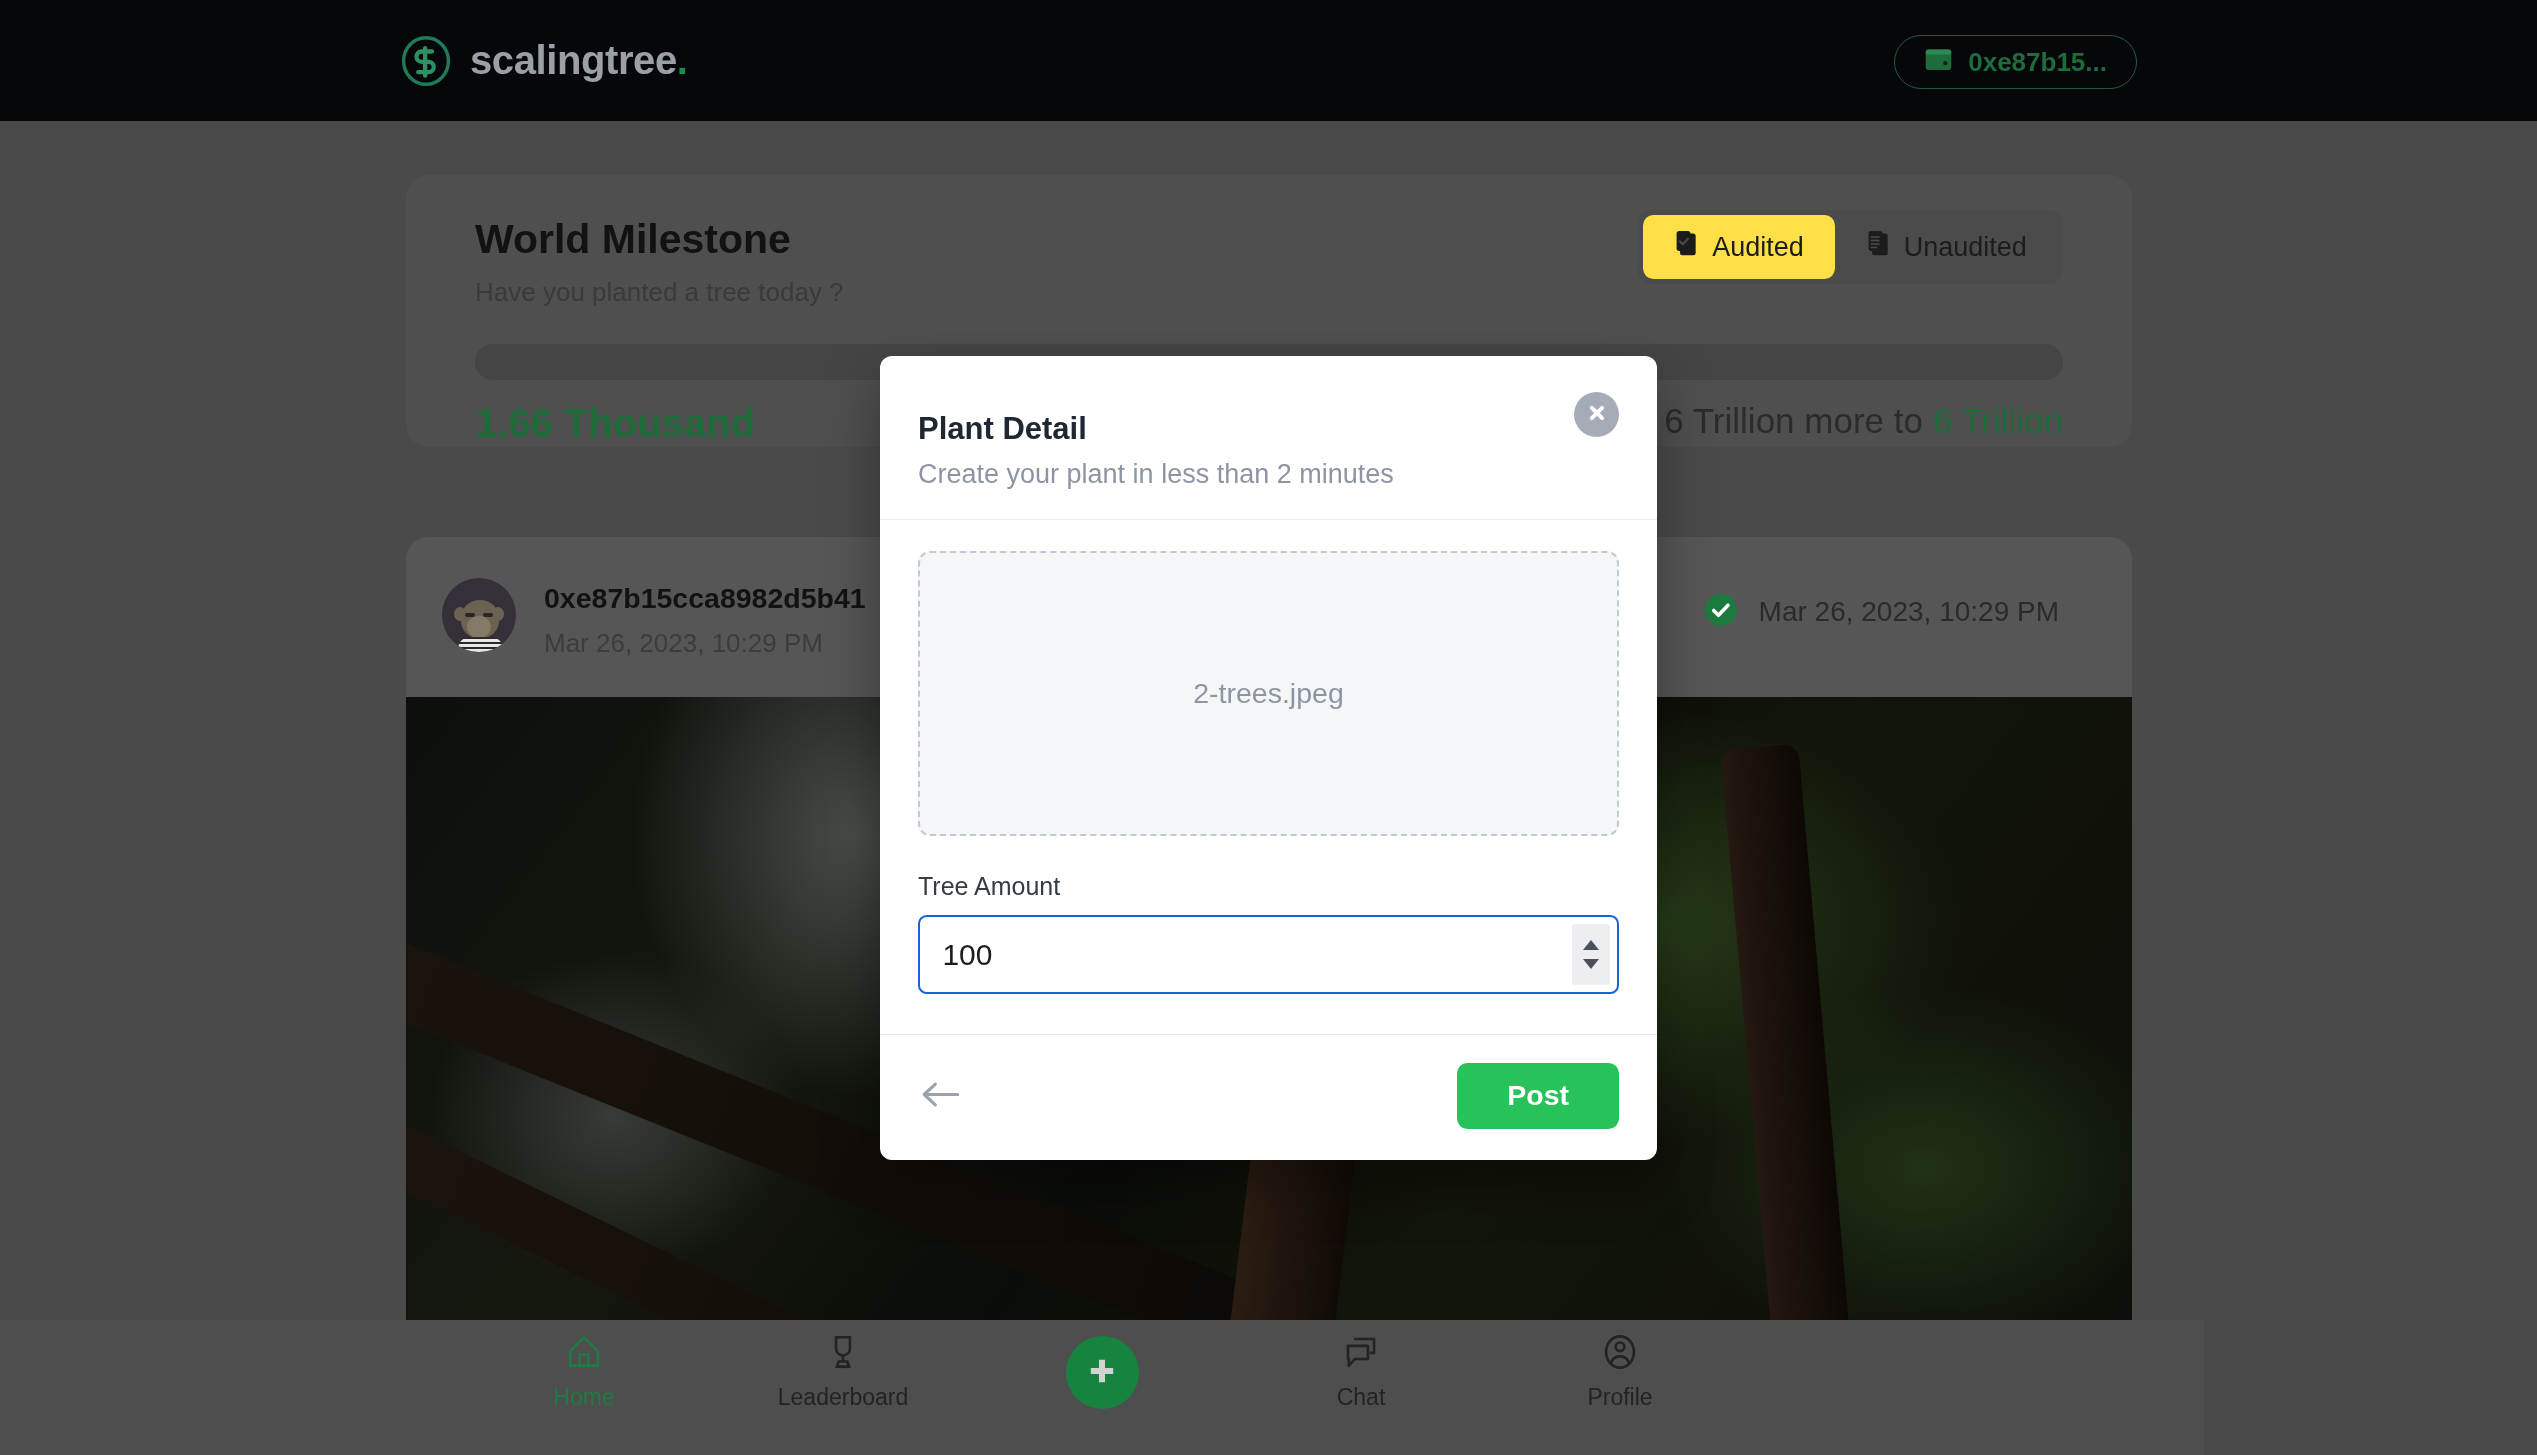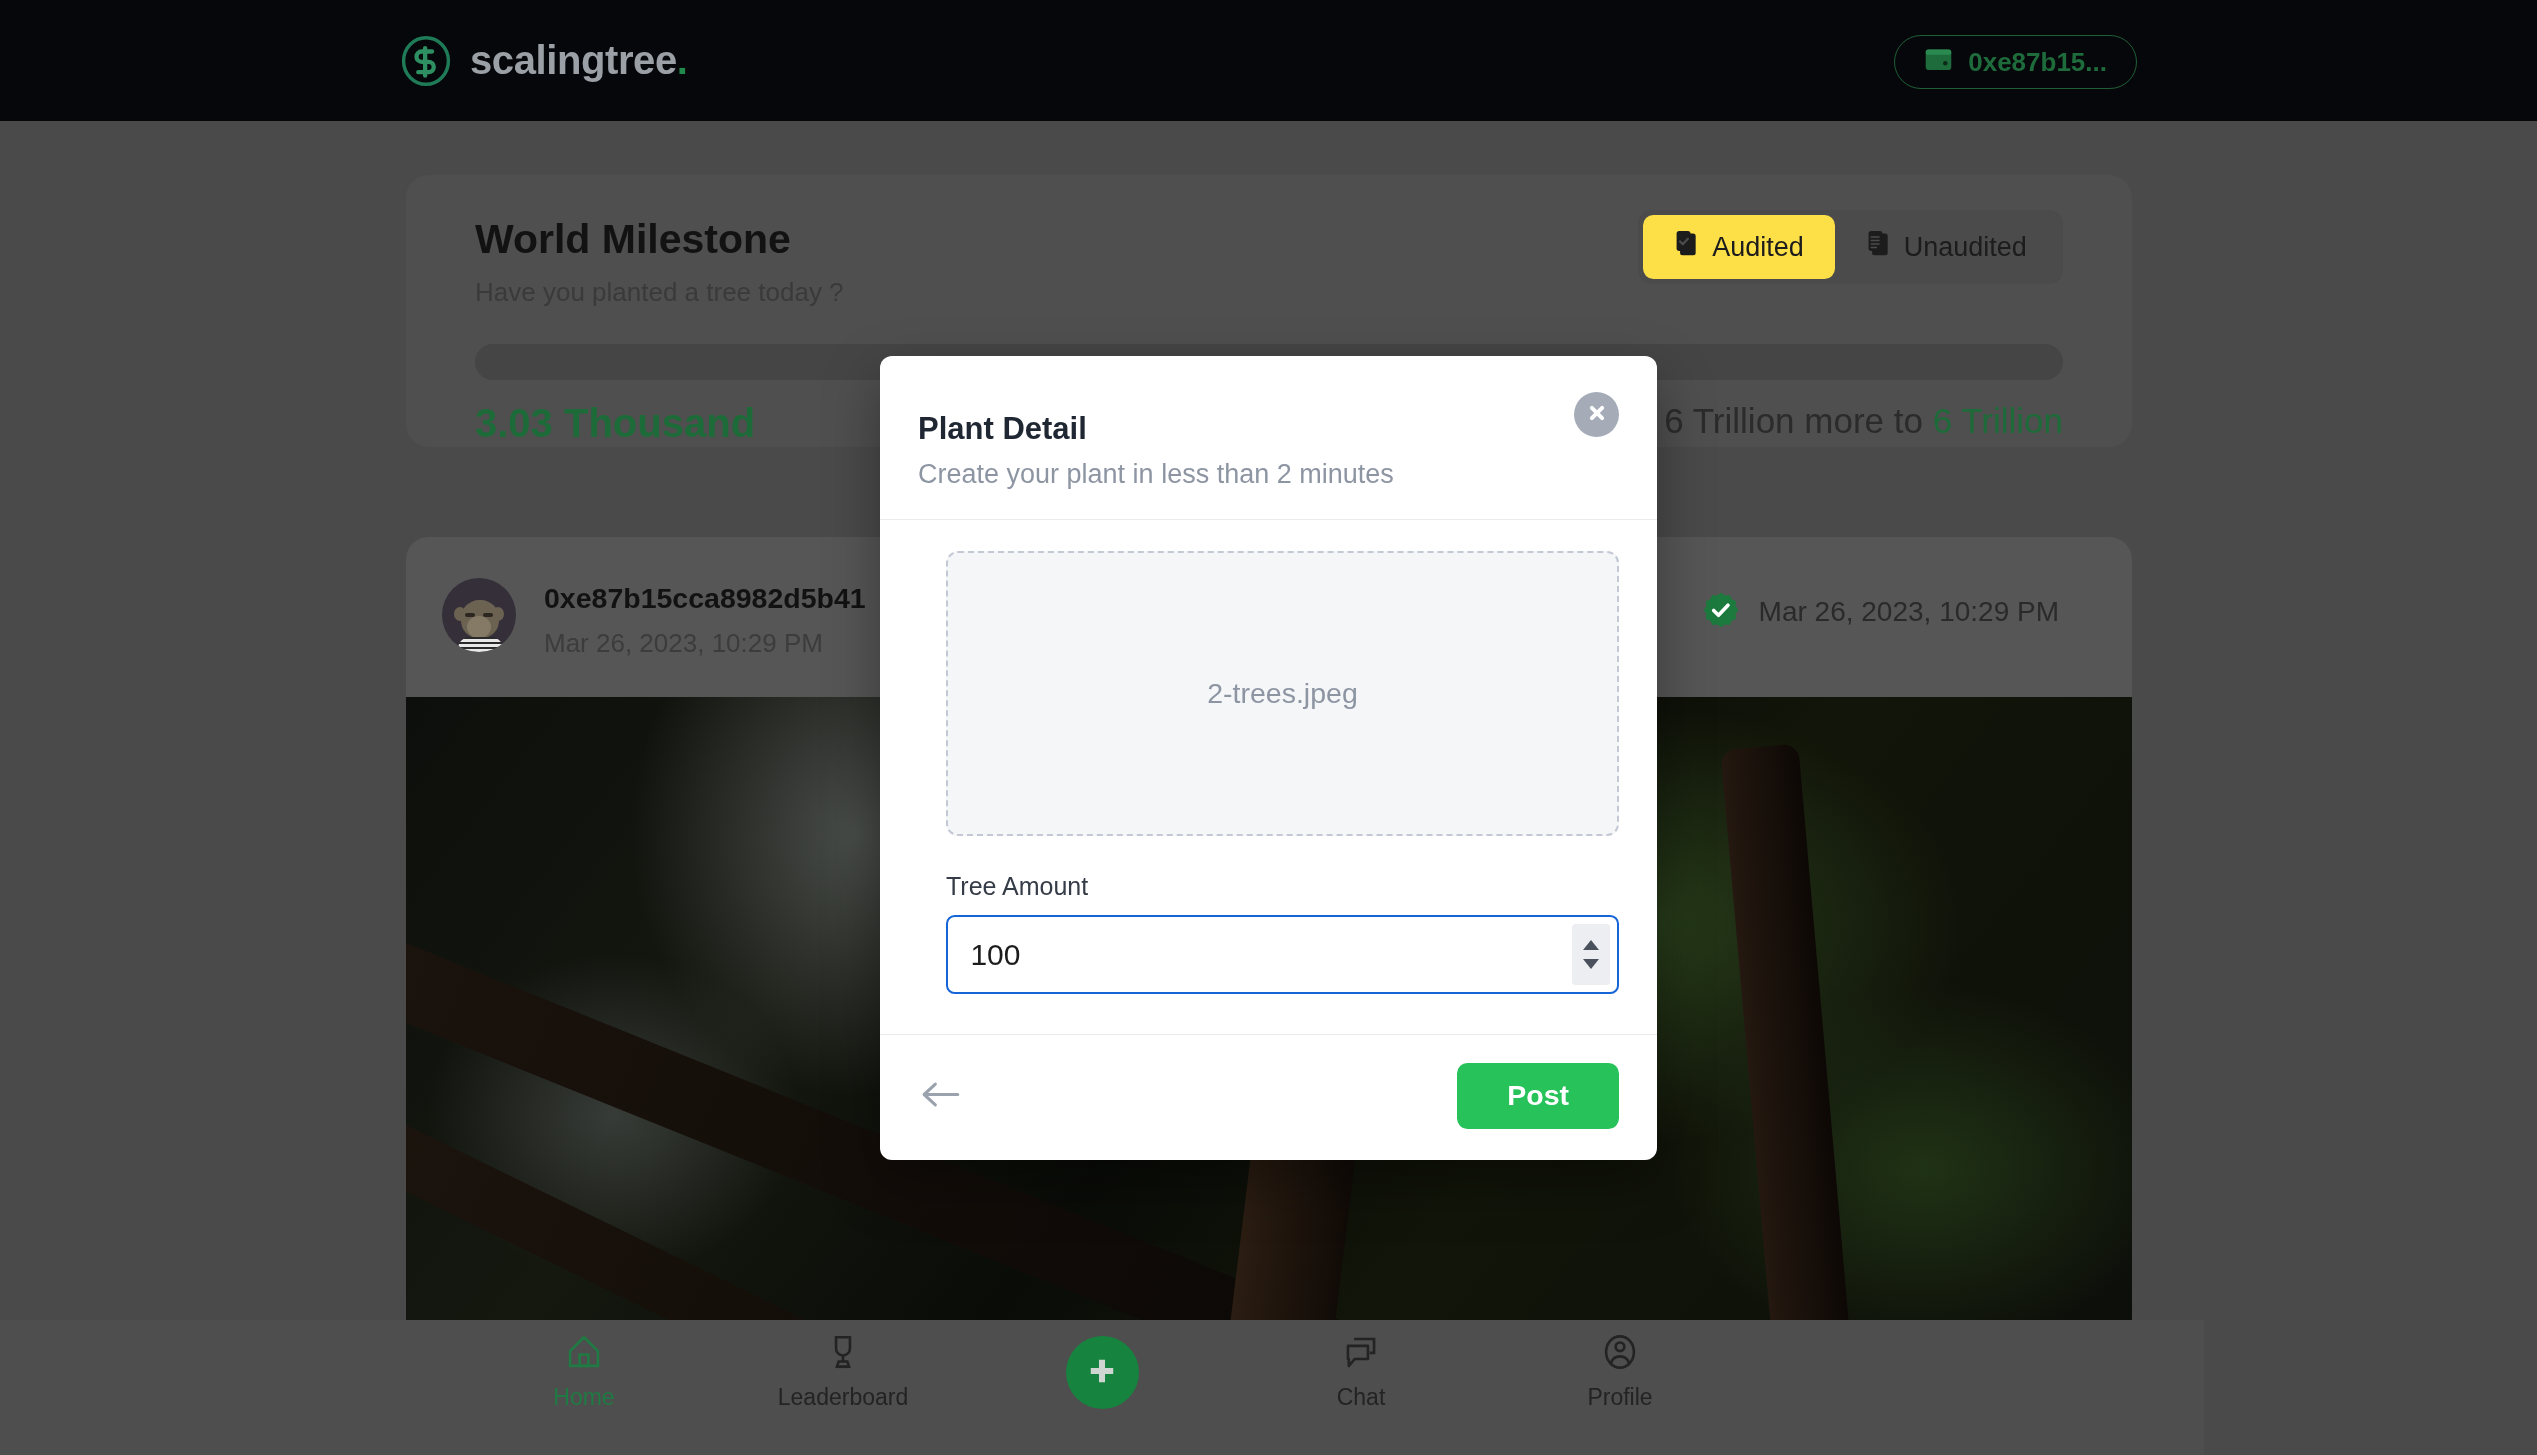--- a/index.html
+++ b/index.html
@@ -145,21 +145,21 @@
     box-shadow:0 22.4px 55px rgba(0,0,0,.34);
     overflow:hidden;
   }
   .modal-head{ position:relative; padding:55px 38px 29px 38px; border-bottom:1.3px solid #e9ecef; }
   .modal-title{ font-size:31px; font-weight:700; color:#1f2733; }
   .modal-sub{ font-size:27px; color:#8d95a3; margin-top:12px; }
   .modal-close{
     position:absolute; right:38px; top:36px; width:45px; height:45px; border-radius:50%;
     background:#a5acb8; border:none; cursor:pointer; display:flex; align-items:center; justify-content:center;
   }
-  .modal-body{ padding:31px 38px 8.6px 38px;margin-left:28px; }
+  .modal-body{ padding:31px 38px 8.6px 38px; }
   .dropzone{
     height:285px; border:2.6px dashed #c2c9d4; border-radius:12px; background:#f4f6f8;
     display:flex; align-items:center; justify-content:center; cursor:pointer;
   }
   .dropzone-label{ font-size:28.5px; color:#8d95a3; }
   .field-label{ font-size:25px; color:#353c47; margin:36px 0 14px 0; }
   .numwrap{
     position:relative; height:79px; border:2.6px solid #1565d8; border-radius:8.6px;
     background:#fff; display:flex; align-items:center;
   }
@@ -243,21 +243,21 @@
                   <path d="M6 16 H15"></path>
                   <path d="M6 20 H12"></path>
               </g>
             </svg>
           </span>
           <span>Unaudited</span>
         </button>
       </div>
 
       <div class="progress-track"></div>
-      <div class="ms-count">3.03 Thousand</div>
+      <div class="ms-count">1.66 Thousand</div>
       <div class="ms-remain">
         <span>6 Trillion more to </span><span class="hl">6 Trillion</span>
       </div>
     </div>
 
     <div class="post-card">
       <div class="post-head">
         <div class="avatar">
           <span class="ape-earL"></span>
           <span class="ape-earR"></span>

